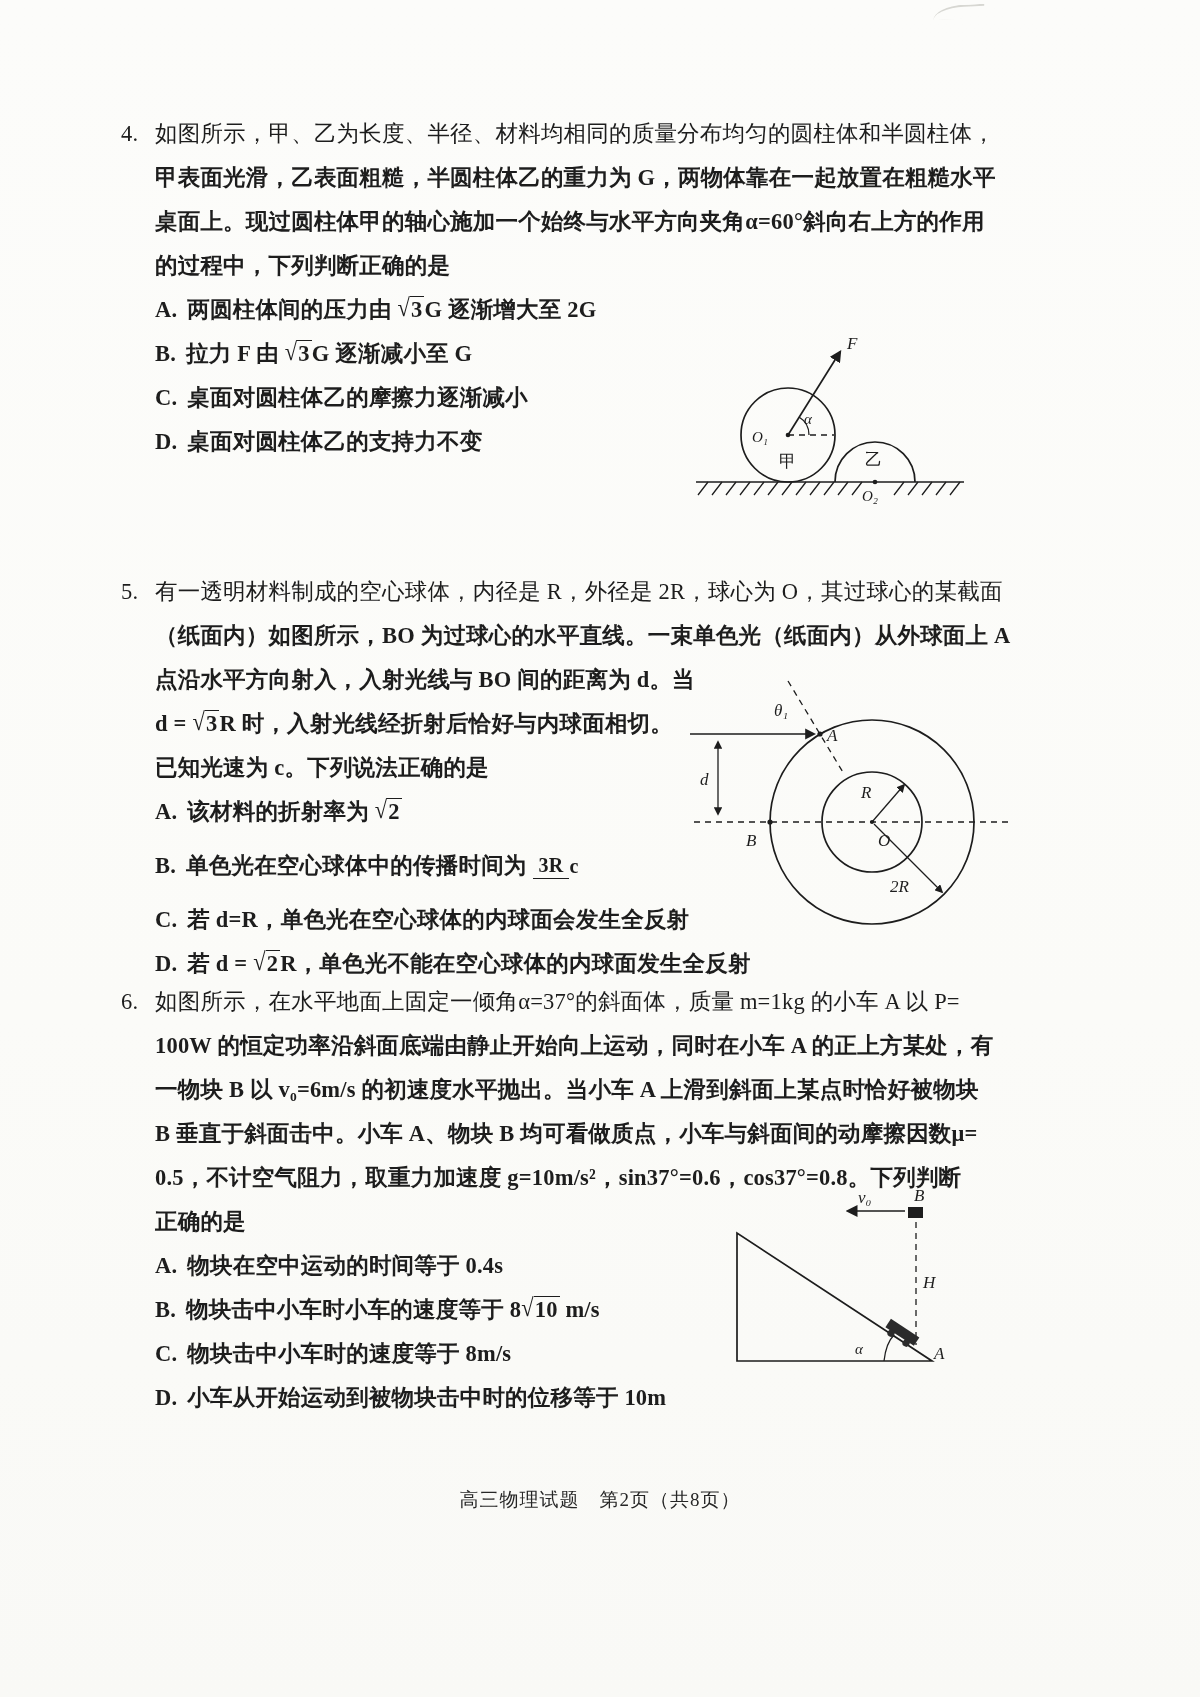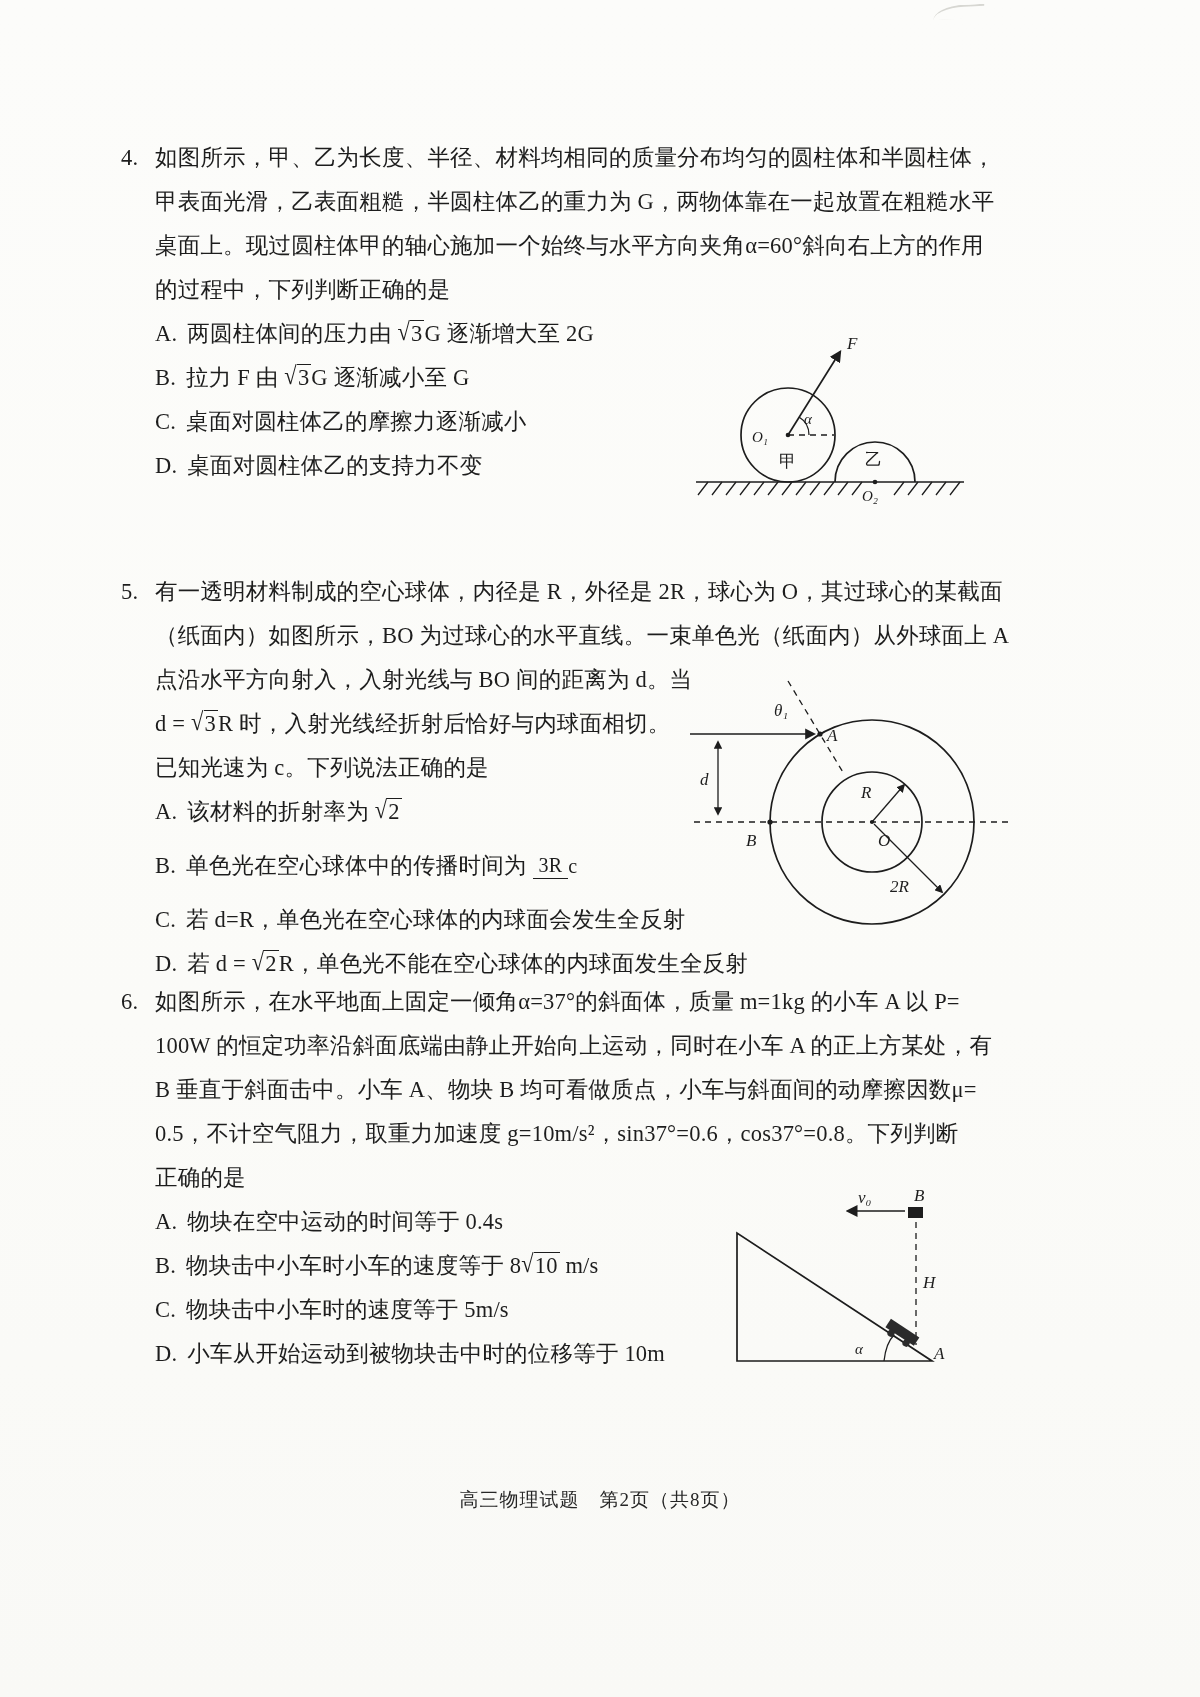--- a/index.html
+++ b/index.html
@@ -9,21 +9,21 @@
     font-family:"Liberation Serif","DejaVu Serif",serif;
   }
   .page{
     position:relative;width:1200px;height:1697px;
     background:linear-gradient(180deg,#fcfcfa 0%,#fbfbf8 60%,#f9f9f6 100%);
     color:#1d1d1d;overflow:hidden;
   }
   .q{position:absolute;left:121px;width:970px;}
   .line{font-size:22.5px;line-height:44px;white-space:nowrap;letter-spacing:.2px;}
   .qnum{display:inline-block;width:34px;}
-  .indent,.opt{padding-left:34px;}
+  .indent,.opt{padding-left:34px;font-weight:bold;}
   .olabel{display:inline-block;margin-right:10px;}
   .sqrt{display:inline-block;white-space:nowrap;}
   .sg{display:inline-block;transform:scaleY(1.12);transform-origin:70% 78%;}
   .rc{display:inline-block;border-top:1.6px solid #1d1d1d;line-height:1.05;padding:1px 2px 0 1px;}
   .opt-tall{height:64px;display:flex;align-items:center;}
   .frac{display:inline-flex;flex-direction:row;align-items:center;font-size:20px;line-height:1.15;margin-left:6px;vertical-align:middle;}
   .fnum{padding:0 6px 1px 6px;border-bottom:1.6px solid #1d1d1d;}
   .fden{padding-top:1px;}
   .fig{position:absolute;}
   .fig .st{stroke:#1d1d1d;stroke-width:1.7;fill:none;}
@@ -39,21 +39,21 @@
     opacity:.55;transform:rotate(-3deg);
   }
 </style>
 </head>
 <body>
 
 <div class="page">
 
   <div class="art-tr"></div>
 
-  <section class="q" style="top:136px">
+  <section class="q" style="top:112px">
     <div class="line"><span class="qnum">4.</span><span>如图所示，甲、乙为长度、半径、材料均相同的质量分布均匀的圆柱体和半圆柱体，</span></div>
     <div class="line indent">甲表面光滑，乙表面粗糙，半圆柱体乙的重力为 G，两物体靠在一起放置在粗糙水平</div>
     <div class="line indent">桌面上。现过圆柱体甲的轴心施加一个始终与水平方向夹角α=60°斜向右上方的作用</div>
     <div class="line indent">的过程中，下列判断正确的是</div>
     <div class="line opt"><span class="olabel">A.</span><span>两圆柱体间的压力由 </span><span class="sqrt"><span class="sg">√</span><span class="rc">3</span></span><span>G 逐渐增大至 2G</span></div>
     <div class="line opt"><span class="olabel">B.</span><span>拉力 F 由 </span><span class="sqrt"><span class="sg">√</span><span class="rc">3</span></span><span>G 逐渐减小至 G</span></div>
     <div class="line opt"><span class="olabel">C.</span><span>桌面对圆柱体乙的摩擦力逐渐减小</span></div>
     <div class="line opt"><span class="olabel">D.</span><span>桌面对圆柱体乙的支持力不变</span></div>
   </section>
 
@@ -121,26 +121,27 @@
     <text x="66" y="206">B</text>
     <text x="198" y="206">O</text>
     <text x="181" y="158">R</text>
     <text x="210" y="252">2R</text>
     <text x="20" y="145">d</text>
   </svg>
 
   <section class="q" style="top:980px">
     <div class="line"><span class="qnum">6.</span><span>如图所示，在水平地面上固定一倾角α=37°的斜面体，质量 m=1kg 的小车 A 以 P=</span></div>
     <div class="line indent">100W 的恒定功率沿斜面底端由静止开始向上运动，同时在小车 A 的正上方某处，有</div>
+    <div class="line indent">一物块 B 以 v₀=6m/s 的初速度水平抛出。当小车 A 上滑到斜面上某点时恰好被物块</div>
     <div class="line indent">B 垂直于斜面击中。小车 A、物块 B 均可看做质点，小车与斜面间的动摩擦因数μ=</div>
     <div class="line indent">0.5，不计空气阻力，取重力加速度 g=10m/s²，sin37°=0.6，cos37°=0.8。下列判断</div>
     <div class="line indent">正确的是</div>
     <div class="line opt"><span class="olabel">A.</span><span>物块在空中运动的时间等于 0.4s</span></div>
     <div class="line opt"><span class="olabel">B.</span><span>物块击中小车时小车的速度等于 8</span><span class="sqrt"><span class="sg">√</span><span class="rc">10</span></span><span> m/s</span></div>
-    <div class="line opt"><span class="olabel">C.</span><span>物块击中小车时的速度等于 5m/s</span></div>
+    <div class="line opt"><span class="olabel">C.</span><span>物块击中小车时的速度等于 8m/s</span></div>
     <div class="line opt"><span class="olabel">D.</span><span>小车从开始运动到被物块击中时的位移等于 10m</span></div>
   </section>
 
   <svg class="fig" style="left:718px;top:1185px" width="260" height="210" viewBox="0 0 260 210">
     <defs>
       <marker id="ah6" viewBox="0 0 10 10" refX="8" refY="5" markerWidth="7" markerHeight="7" orient="auto-start-reverse">
         <path d="M0 0 L10 5 L0 10 z" fill="#1d1d1d"></path>
       </marker>
     </defs>
     <path class="st" d="M19 48 L19 176 L214 176 Z"></path>

